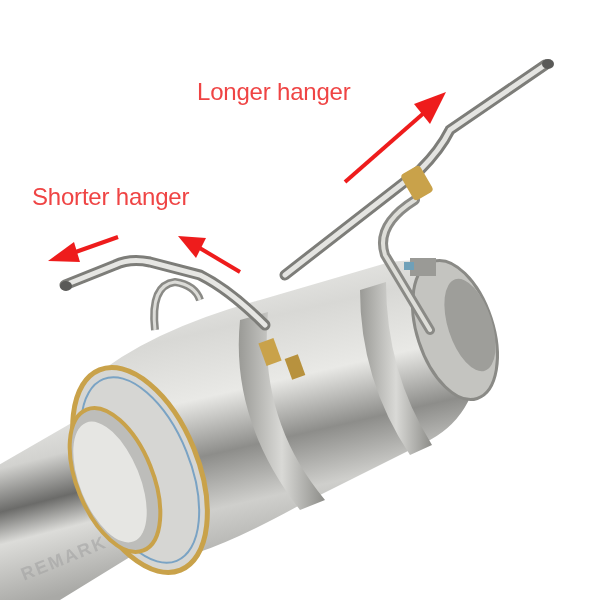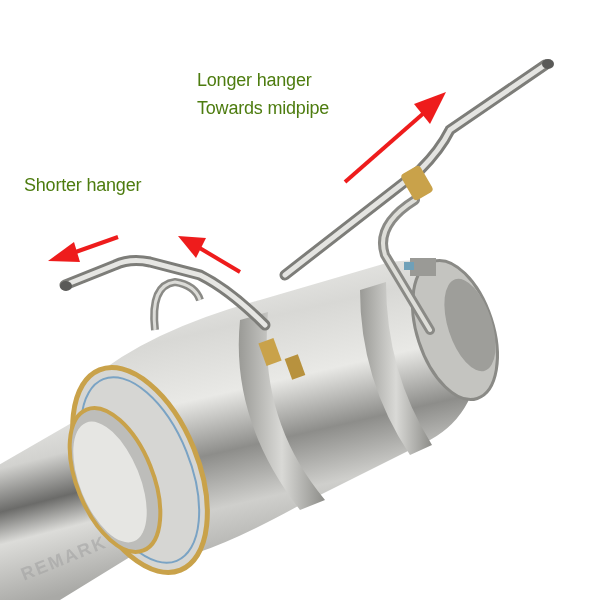--- a/index.html
+++ b/index.html
@@ -1,21 +1,21 @@
 <!DOCTYPE html>
 <html><head>
   <meta charset="utf-8">
   <style>
     html, body { margin: 0; padding: 0; background: #ffffff; }
     body { width: 600px; height: 600px; overflow: hidden; position: relative; font-family: "Liberation Sans", sans-serif; }
     .scene { position: absolute; left: 0; top: 0; width: 600px; height: 600px; }
-    .label { position: absolute; color: #4d7c0f; font-size: 18px; line-height: 28px; letter-spacing: -0.2px; }
+    .label { position: absolute; color: #ef4444; font-size: 24px; line-height: 28px; letter-spacing: -0.2px; margin-top: 12px; }
     .label span { display: block; white-space: nowrap; }
     .label-long { left: 197px; top: 66px; }
-    .label-short { left: 24px; top: 171px; }
+    .label-short { left: 32px; top: 171px; }
     .watermark { position: absolute; left: 18px; top: 566px; font-size: 18px; font-weight: bold; color: rgba(160,160,160,0.55);
       transform: rotate(-22deg); transform-origin: left top; letter-spacing: 2px; }
   </style>
 </head>
 <body>
 
 <svg class="scene" viewBox="0 0 600 600" xmlns="http://www.w3.org/2000/svg">
   <defs>
     <linearGradient id="pipeGrad" x1="0" y1="0" x2="0.25" y2="1">
       <stop offset="0" stop-color="#f4f4f2"></stop>
@@ -97,20 +97,19 @@
     <polygon points="48,261 74,242 80,262" fill="#ee1c1c"></polygon>
   </g>
   <g>
     <line x1="240" y1="272" x2="198" y2="247" stroke="#ee1c1c" stroke-width="4"></line>
     <polygon points="178,236 206,238 196,258" fill="#ee1c1c"></polygon>
   </g>
 </svg>
 
 <div class="label label-long">
   <span>Longer hanger</span>
-  <span>Towards midpipe</span>
 </div>
 
 <div class="label label-short">
   <span>Shorter hanger</span>
 </div>
 
 <div class="watermark">REMARK</div>
 
 </body></html>

